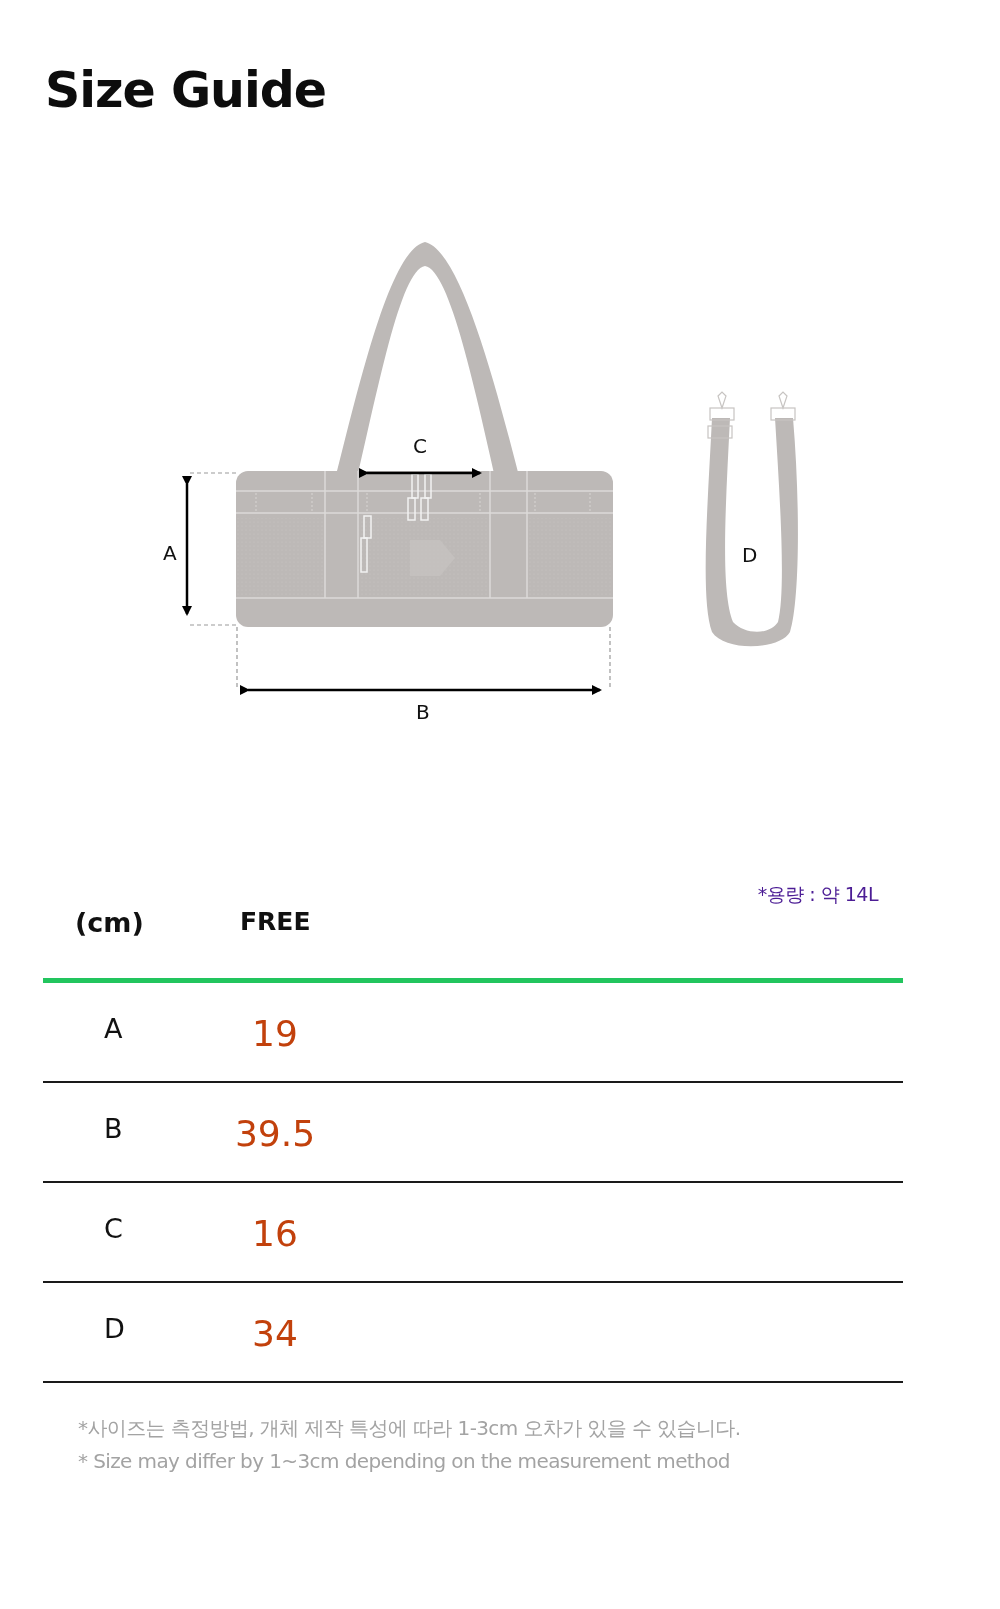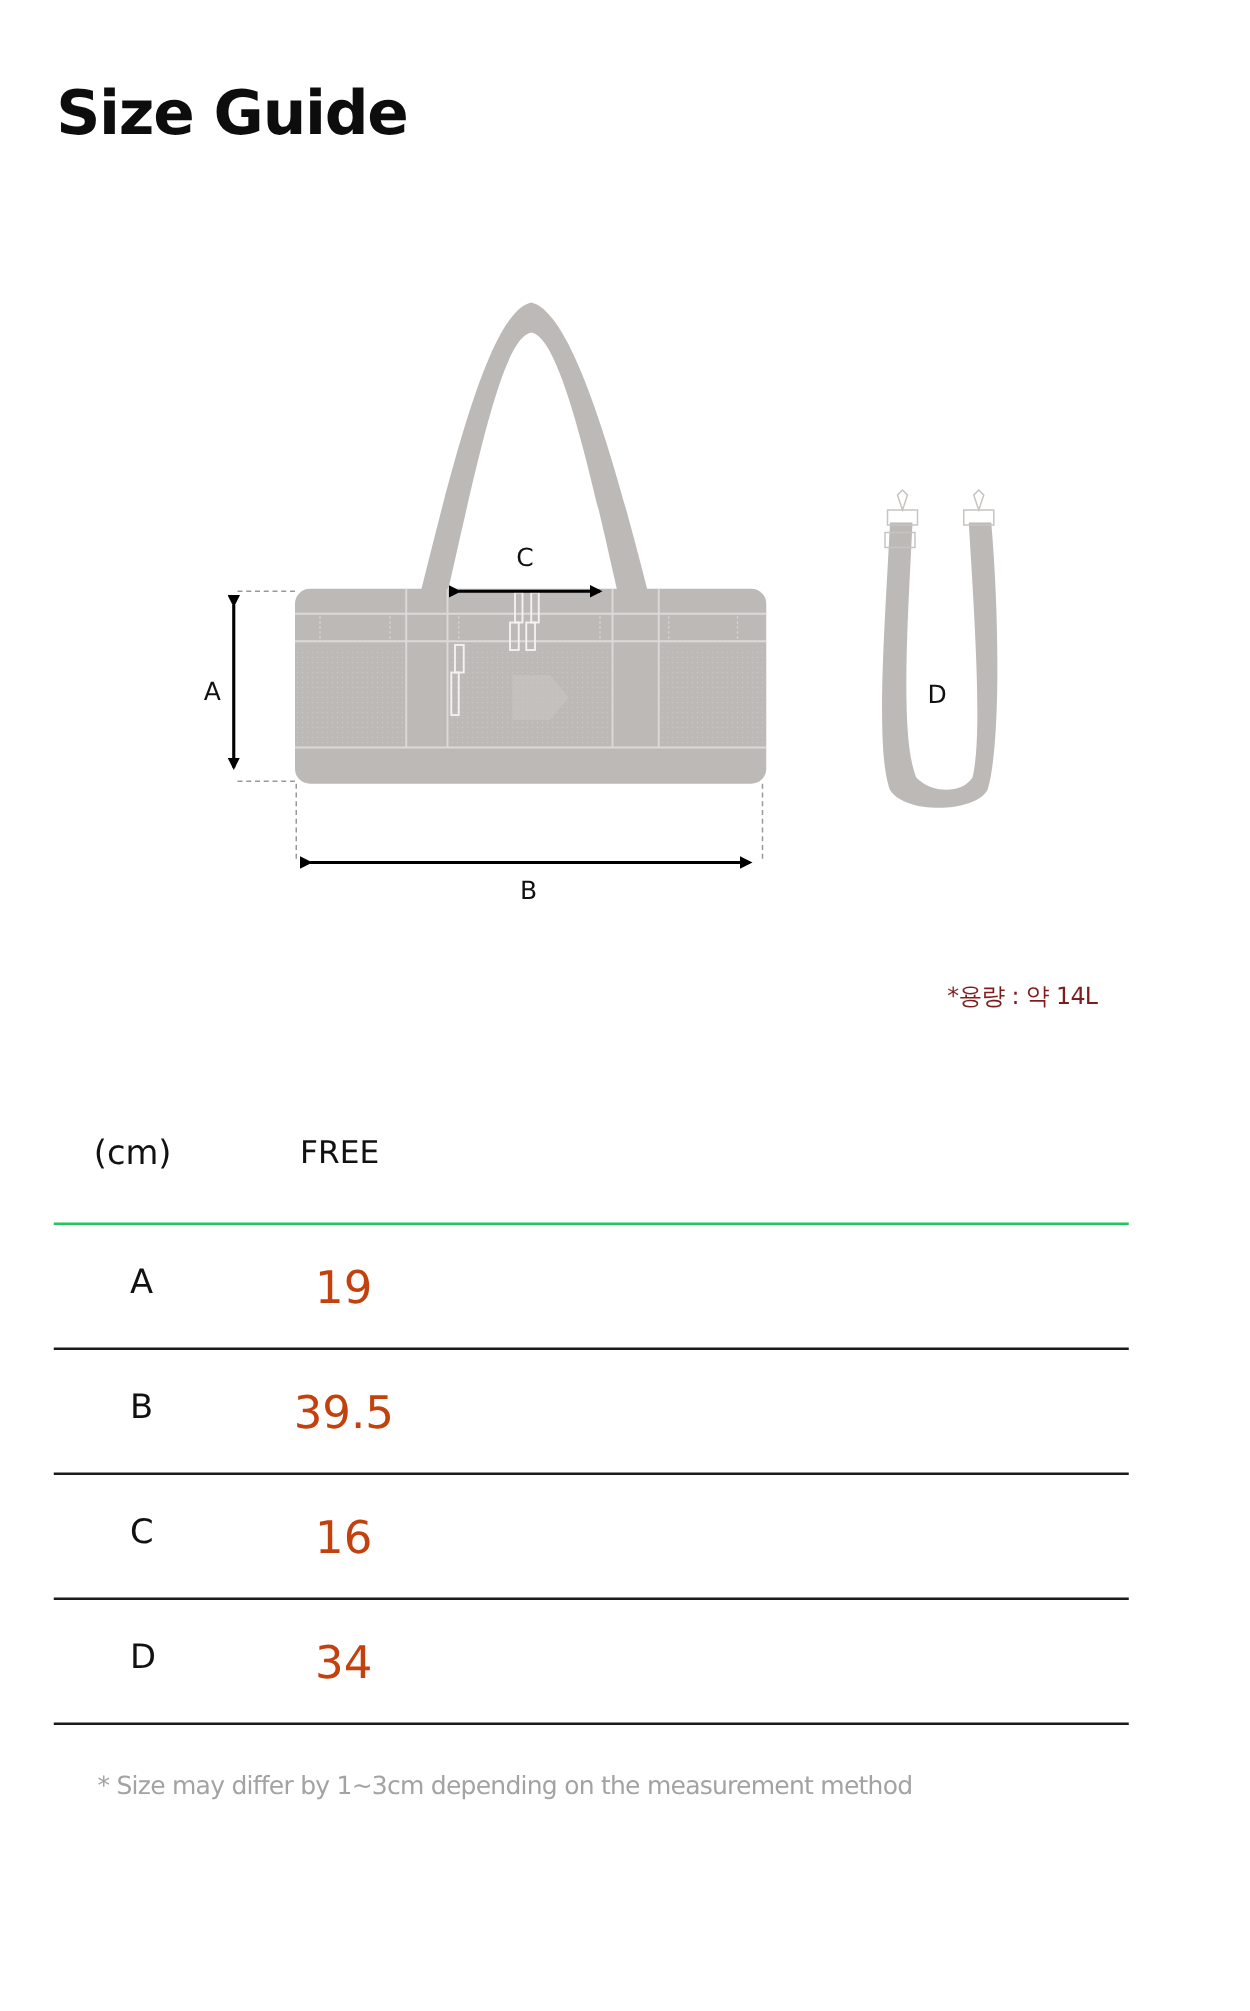--- a/index.html
+++ b/index.html
@@ -1,24 +1,24 @@
 <!DOCTYPE html>
 <html><head>
 <meta charset="utf-8">
 <style>
   html, body { margin: 0; padding: 0; background: #ffffff; }
   body { width: 1000px; height: 1609px; position: relative; overflow: hidden;
          font-family: "DejaVu Sans", "Liberation Sans", sans-serif; color: #111; }
   .title { position: absolute; left: 45px; top: 62px; font-size: 49px; font-weight: bold;
            letter-spacing: -1px; color: #0d0d0d; margin: 0; text-align: right; }
   .diagram { position: absolute; left: 0; top: 0; width: 1000px; height: 760px; }
-  .capacity { position: absolute; right: 122px; top: 784px; font-size: 19px; color: #7f1d1d;
+  .capacity { position: absolute; right: 122px; top: 882px; font-size: 19px; color: #4c1d95;
               letter-spacing: -0.5px; }
   .table { position: absolute; left: 43px; top: 885px; width: 860px; }
-  .thead { height: 93px; position: relative; border-bottom: 2px solid #22c55e; }
+  .thead { height: 93px; position: relative; border-bottom: 5px solid #22c55e; font-weight: bold; }
   .thead .c1 { position: absolute; left: 32px; top: 22px; font-size: 27px; color: #111; }
   .thead .c2 { position: absolute; left: 197px; top: 22px; font-size: 25px; color: #111; }
   .row { height: 98px; position: relative; border-bottom: 2px solid #1a1a1a; }
   .row .c1 { position: absolute; left: 61px; width: 0; top: 30px; font-size: 27px; color: #111; }
   .row .c2 { position: absolute; left: 232px; top: 30px; transform: translateX(-50%); font-size: 36px; color: #c2410c; }
   .notes { position: absolute; left: 78px; top: 1412px; font-size: 20px; color: #a3a3a3;
            letter-spacing: -0.6px; line-height: 33px; }
   .notes .indent { padding-left: 13px; }
   .lbl { font-family: "DejaVu Sans", "Liberation Sans", sans-serif; font-size: 20px; fill: #111; }
 </style>
@@ -130,14 +130,15 @@
     <span class="c1">C</span>
     <span class="c2">16</span>
   </div>
   <div class="row">
     <span class="c1">D</span>
     <span class="c2">34</span>
   </div>
 </div>
 
 <div class="notes">
+  <div>*사이즈는 측정방법, 개체 제작 특성에 따라 1-3cm 오차가 있을 수 있습니다.</div>
   <div>* Size may differ by 1~3cm depending on the measurement method</div>
 </div>
 
 </body></html>

